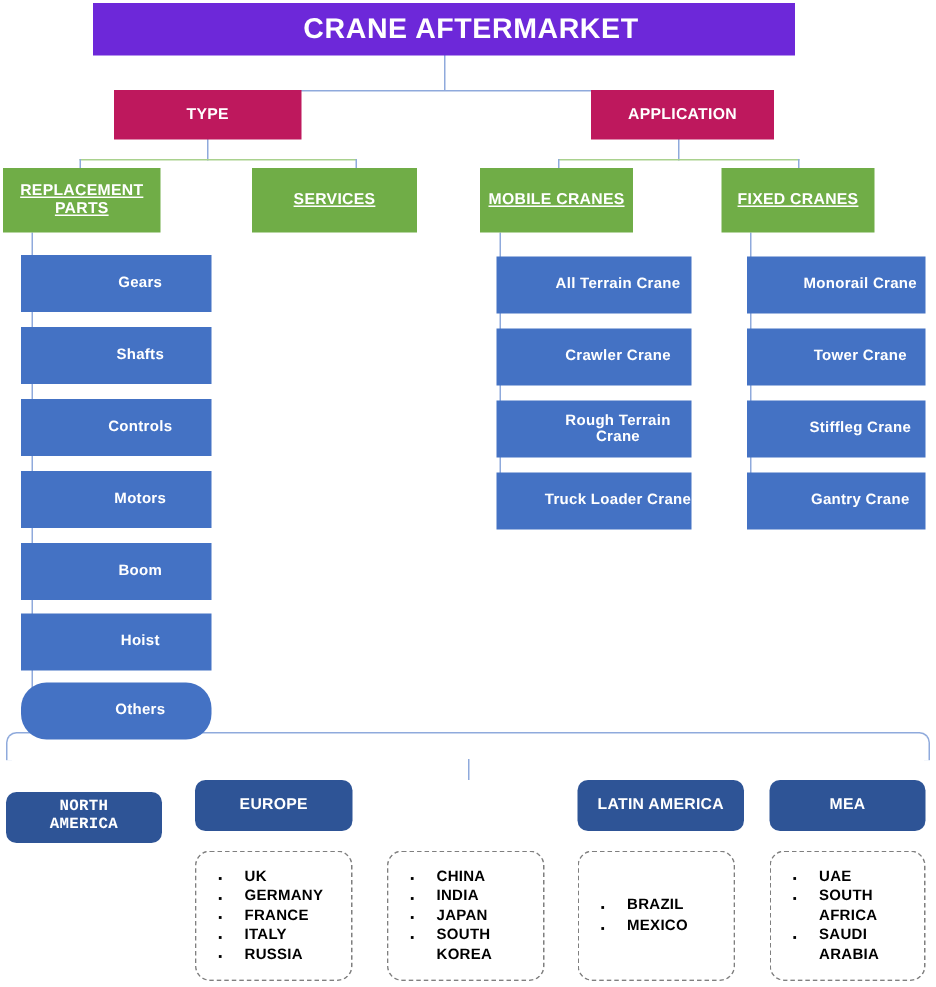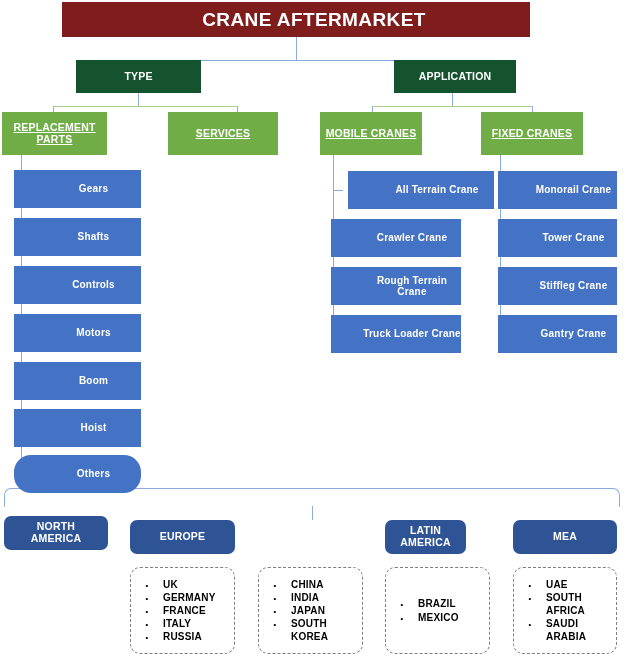--- a/index.html
+++ b/index.html
@@ -28,27 +28,27 @@
     justify-content: center;
     text-align: center;
     color: #ffffff;
     font-weight: bold;
     line-height: 1.12;
     letter-spacing: 0.2px;
     z-index: 5;
   }
 
   .box-title {
-    background: #7f1d1d;
+    background: #6d28d9;
     font-size: 19px;
     letter-spacing: 0.4px;
     padding-left: 36px;
   }
   .box-l1 {
-    background: #14532d;
+    background: #be185d;
     font-size: 10.5px;
   }
   .box-l2 {
     background: #70ad47;
     font-size: 10.5px;
     text-decoration: underline;
   }
   .box-leaf {
     background: #4472c4;
     font-size: 10px;
@@ -172,34 +172,34 @@
   <div class="box box-l2" style="left:481px; top:112px; width:102px; height:43px;">FIXED CRANES</div>
 
   <div class="box box-leaf" style="left:14px; top:170px; width:127px; height:38px;">Gears</div>
   <div class="box box-leaf" style="left:14px; top:218px; width:127px; height:38px;">Shafts</div>
   <div class="box box-leaf" style="left:14px; top:266px; width:127px; height:38px;">Controls</div>
   <div class="box box-leaf" style="left:14px; top:314px; width:127px; height:38px;">Motors</div>
   <div class="box box-leaf" style="left:14px; top:362px; width:127px; height:38px;">Boom</div>
   <div class="box box-leaf" style="left:14px; top:409px; width:127px; height:38px;">Hoist</div>
   <div class="box box-leaf" style="left:14px; top:455px; width:127px; height:38px;border-radius:17px;">Others</div>
 
-  <div class="box box-leaf" style="left:348px; top:171px; width:146px; height:38px;">All Terrain Crane</div>
+  <div class="box box-leaf" style="left:331px; top:171px; width:130px; height:38px;">All Terrain Crane</div>
   <div class="box box-leaf" style="left:331px; top:219px; width:130px; height:38px;">Crawler Crane</div>
   <div class="box box-leaf" style="left:331px; top:267px; width:130px; height:38px;">Rough Terrain Crane</div>
   <div class="box box-leaf" style="left:331px; top:315px; width:130px; height:38px;">Truck Loader Crane</div>
 
   <div class="box box-leaf" style="left:498px; top:171px; width:119px; height:38px;">Monorail Crane</div>
   <div class="box box-leaf" style="left:498px; top:219px; width:119px; height:38px;">Tower Crane</div>
   <div class="box box-leaf" style="left:498px; top:267px; width:119px; height:38px;">Stiffleg Crane</div>
   <div class="box box-leaf" style="left:498px; top:315px; width:119px; height:38px;">Gantry Crane</div>
 
-  <div class="box box-region" style="left:4px; top:516px; width:104px; height:34px; white-space:pre-line;">NORTH
+  <div class="box box-region" style="left:4px; top:528px; width:104px; height:34px; white-space:pre-line;font-family:Liberation Mono, monospace;">NORTH
 AMERICA</div>
   <div class="box box-region" style="left:130px; top:520px; width:105px; height:34px; white-space:pre-line;">EUROPE</div>
-  <div class="box box-region" style="left:385px; top:520px; width:81px; height:34px; white-space:pre-line;">LATIN AMERICA</div>
+  <div class="box box-region" style="left:385px; top:520px; width:111px; height:34px; white-space:pre-line;">LATIN AMERICA</div>
   <div class="box box-region" style="left:513px; top:520px; width:104px; height:34px; white-space:pre-line;">MEA</div>
 
   <div class="country-box" style="left:130px; top:567px; width:105px; height:87px;">
     <ul class="country-list">
         <li>UK</li>
         <li>GERMANY</li>
         <li>FRANCE</li>
         <li>ITALY</li>
         <li>RUSSIA</li>
       </ul>

